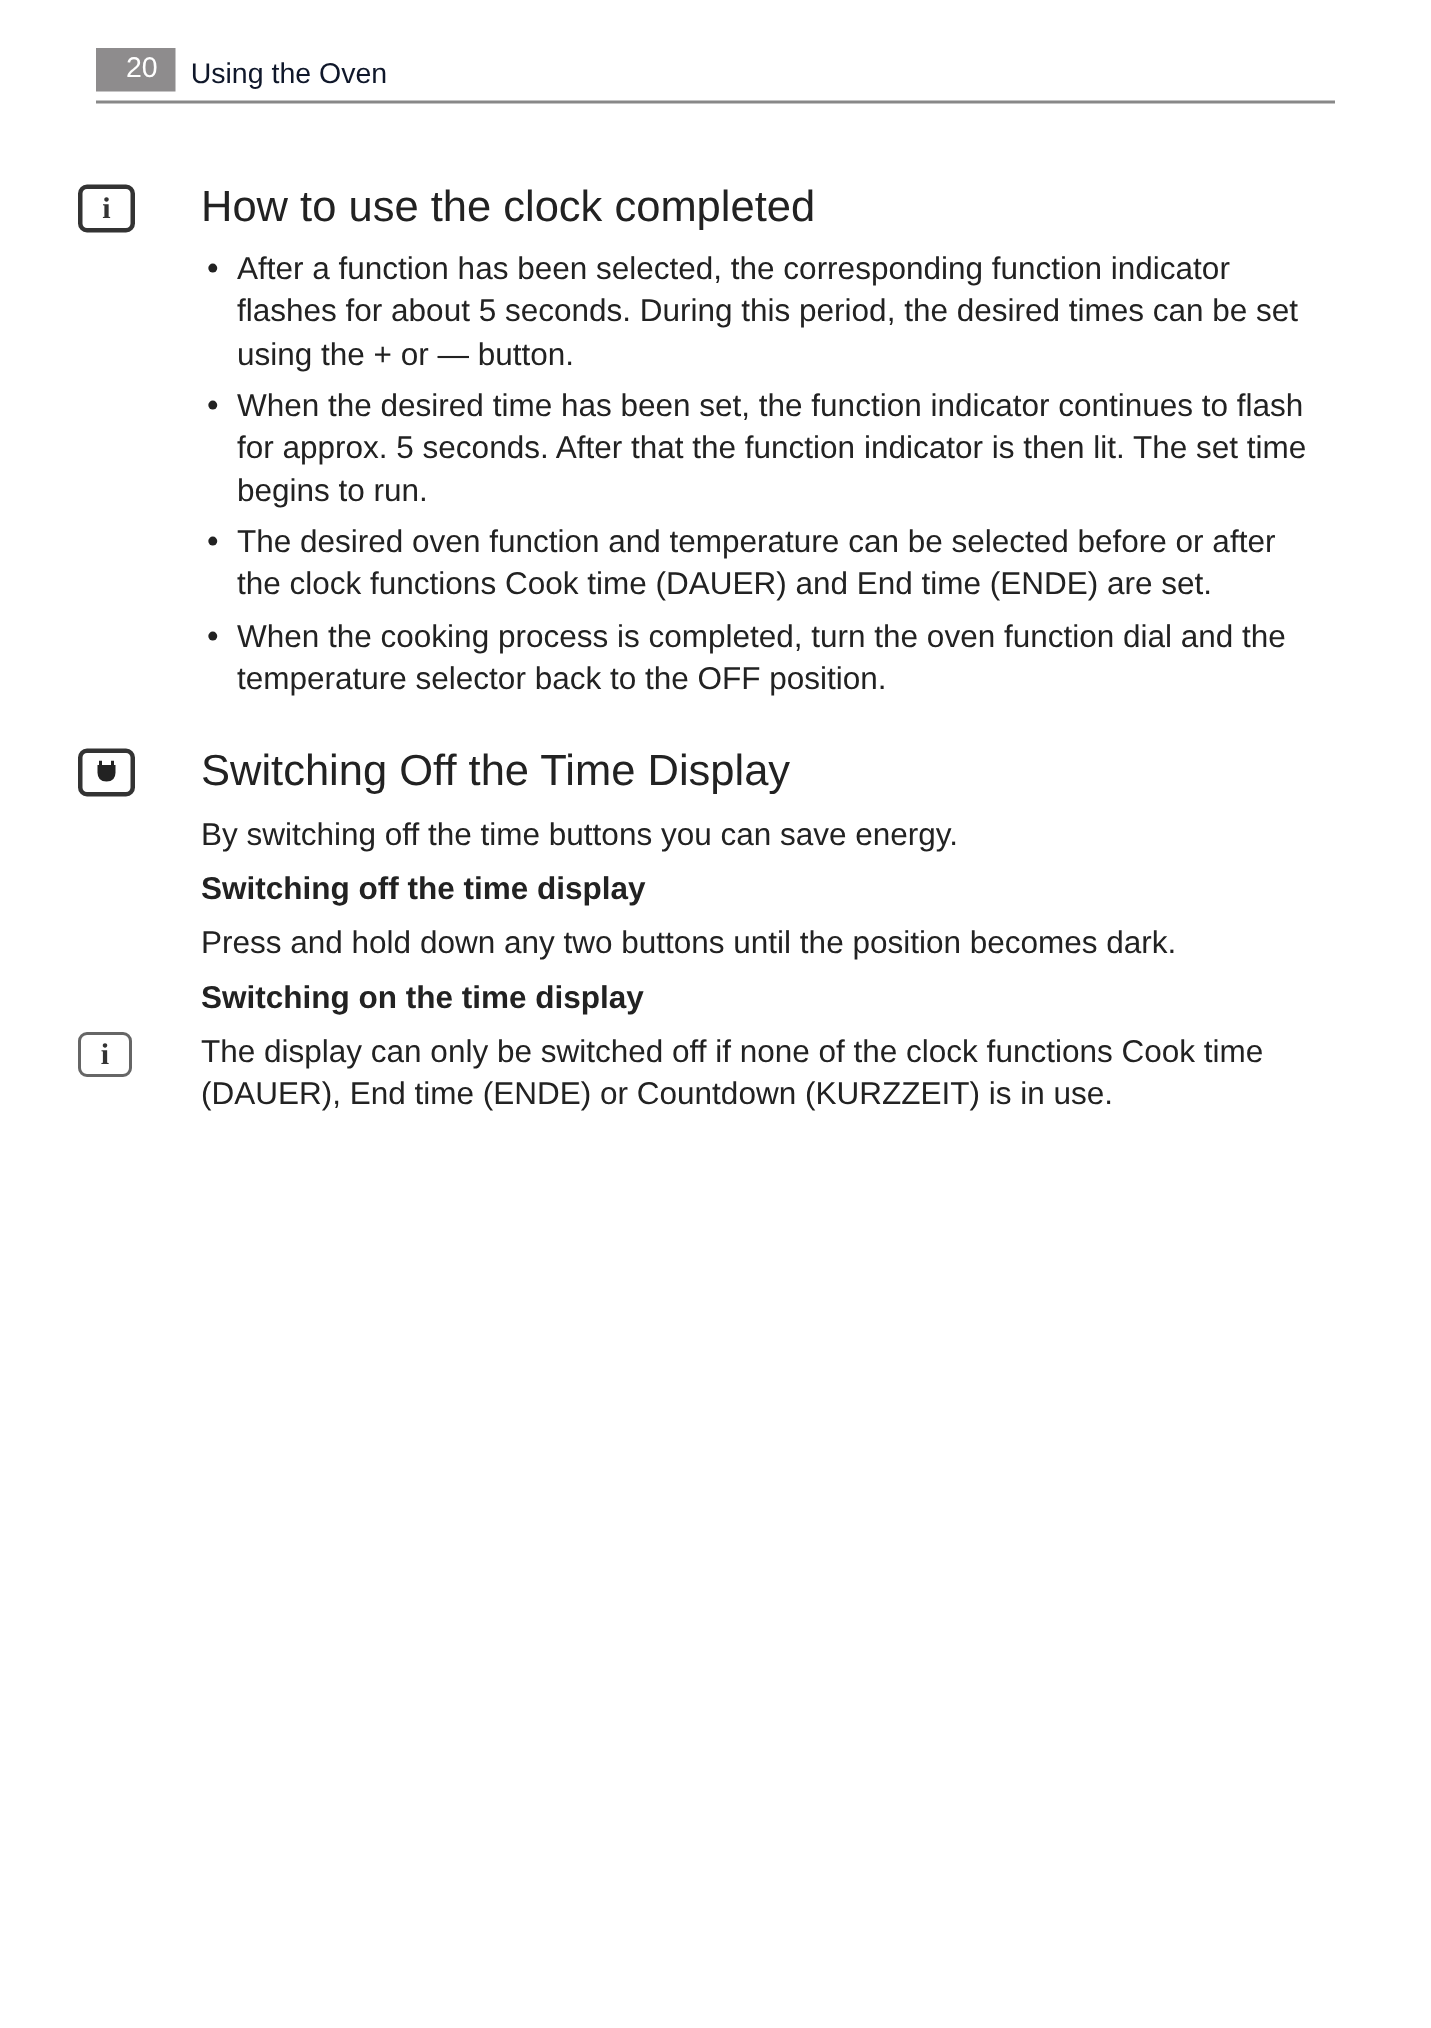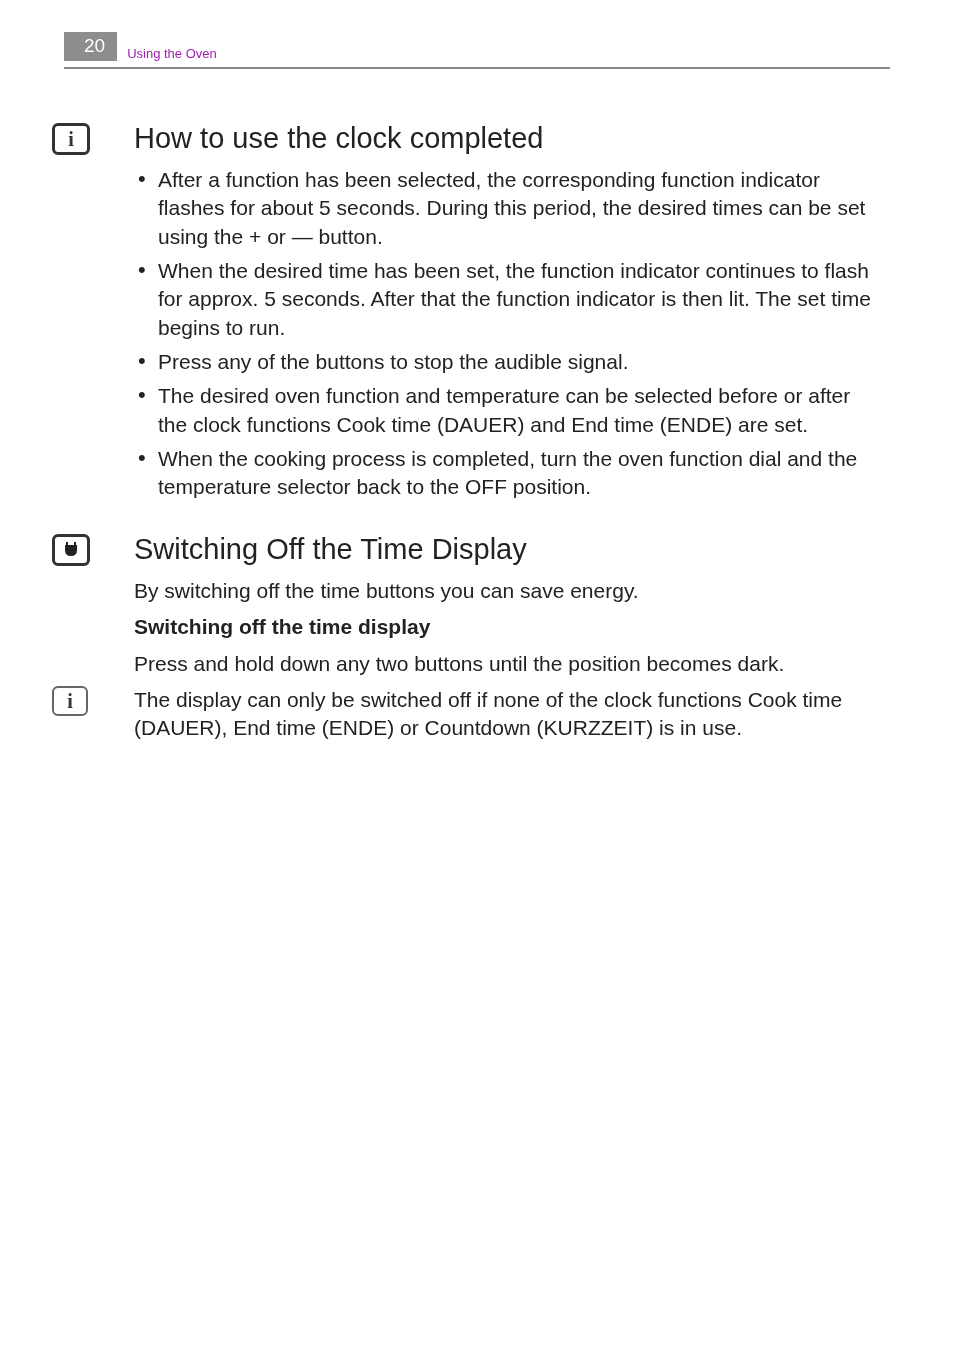--- a/index.html
+++ b/index.html
@@ -28,22 +28,22 @@
   .page-num-box {
     background: #8e8c8d;
     color: #fff;
     padding: 4px 12px 4px 20px;
     font-size: 19px;
     line-height: 1.1;
     display: inline-block;
     margin-right: 10px;
   }
   .header-title {
-    font-size: 13px;
-    color: #a21caf;
+    font-size: 19px;
+    color: #0f172a;
   }
   .content {
     margin-left: 134px; 
     margin-right: 72px;
     font-size: 21px;
     line-height: 1.35;
   }
   .section {
     position: relative;
     margin-top: 50px;
@@ -136,39 +136,39 @@
     <div class="section">
       <div class="section-icon">
         <div class="icon-frame-bold">
             <span class="info-i">i</span>
           </div>
       </div>
       <h2 class="section-heading">How to use the clock completed</h2>
       <ul class="bullets">
         <li>After a function has been selected, the corresponding function indicator flashes for about 5 seconds. During this period, the desired times can be set using the + or — button.</li>
         <li>When the desired time has been set, the function indicator continues to flash for approx. 5 seconds. After that the function indicator is then lit. The set time begins to run.</li>
-        <li>Press any of the buttons to stop the audible signal.</li>
         <li>The desired oven function and temperature can be selected before or after the clock functions Cook time (DAUER) and End time (ENDE) are set.</li>
         <li>When the cooking process is completed, turn the oven function dial and the temperature selector back to the OFF position.</li>
       </ul>
     </div>
 
     <div class="section" style="margin-top:28px;">
       <div class="section-icon">
         <div class="icon-frame-bold">
           <svg class="plug-svg" width="20" height="16" viewBox="0 0 20 16">
             <path d="M6 3 V0 M14 3 V0" stroke="#222" stroke-width="2" fill="none"></path>
             <path d="M4 3 H16 V8 Q16 14 10 14 Q4 14 4 8 Z" fill="#222"></path>
           </svg>
         </div>
       </div>
       <h2 class="section-heading">Switching Off the Time Display</h2>
       <p class="para">By switching off the time buttons you can save energy.</p>
       <p class="para strong-line">Switching off the time display</p>
       <p class="para">Press and hold down any two buttons until the position becomes dark.</p>
+      <p class="para strong-line">Switching on the time display</p>
 
       <div class="note-block">
         <div class="section-icon">
           <div class="icon-frame">
               <span class="info-i">i</span>
             </div>
         </div>
         <p class="para">The display can only be switched off if none of the clock functions Cook time (DAUER), End time (ENDE) or Countdown (KURZZEIT) is in use.</p>
       </div>
     </div>

